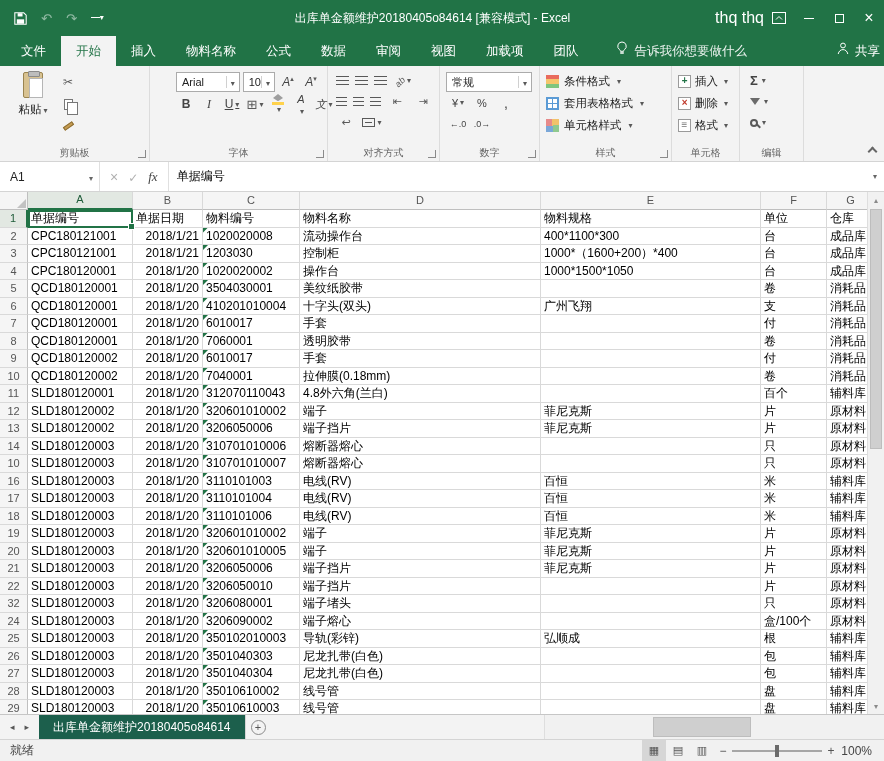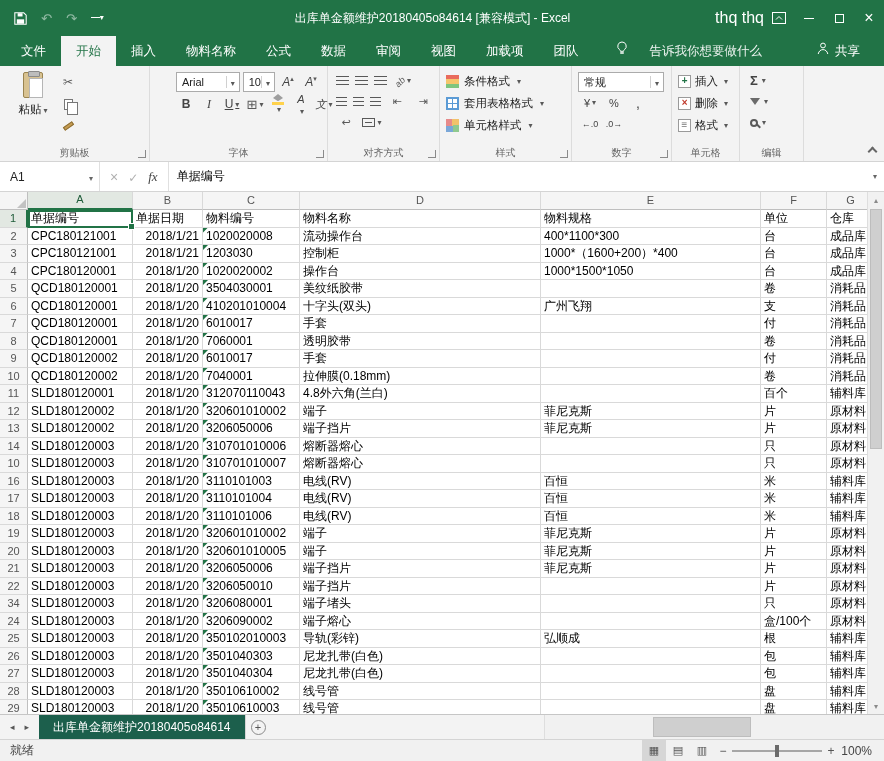--- a/index.html
+++ b/index.html
@@ -20,24 +20,24 @@
   .tright .tbtn{width:30px;height:36px;}
   .minb{display:block;width:10px;border-bottom:1px solid #fff;}
   .maxb{display:block;width:9px;height:9px;border:1px solid #fff;}
   .closeb::before{content:"×";font-size:16px;}
 
   
   .tabrow{height:30px;background:#217346;display:flex;align-items:flex-end;flex:0 0 auto;}
   .tabs{display:flex;align-items:flex-end;padding-left:6px;}
   .rtab{padding:0 15px;line-height:30px;font-size:12.5px;color:#fff;white-space:nowrap;cursor:default;}
   .rtab.active{background:#f3f3f3;color:#217346;}
-  .tellme{display:flex;gap:22px;margin-left:22px;color:rgba(255,255,255,.92);
+  .tellme{display:flex;gap:7px;margin-left:22px;color:rgba(255,255,255,.92);
     font-size:12.5px;line-height:30px;white-space:nowrap;}
   .share{margin-left:auto;display:flex;align-items:center;gap:6px;color:#fff;font-size:12.5px;
-    padding-right:24px;line-height:30px;white-space:nowrap;}
+    padding-right:4px;line-height:30px;white-space:nowrap;}
 
   
   .ribbon{height:96px;background:#f3f3f3;display:flex;position:relative;flex:0 0 auto;
     border-bottom:1px solid #d4d4d4;}
   .rgroup{position:relative;border-right:1px solid #dcdcdc;padding:4px 6px 16px 6px;flex:0 0 auto;}
   .glabel{position:absolute;left:0;right:0;bottom:1px;text-align:center;font-size:10px;color:#666;
     white-space:nowrap;}
   .launch{position:absolute;right:3px;bottom:3px;width:8px;height:8px;
     border-right:1px solid #8a8a8a;border-bottom:1px solid #8a8a8a;}
   .dd::after{content:"▾";font-size:8px;color:#595959;margin-left:2px;}
@@ -369,52 +369,52 @@
       <div class="arow">
         <span class="sbtn ic-wrap"></span>
         <span class="sbtn dd">
             <i class="ic-merge"></i>
           </span>
       </div>
       <span class="glabel">对齐方式</span>
       <span class="launch"></span>
     </div>
 
-    <div class="rgroup g-style">
-      <div class="stybtn dd">
-        <i class="ic-cond"></i>
-        <span>条件格式</span>
-      </div>
-      <div class="stybtn dd">
-        <i class="ic-table"></i>
-        <span>套用表格格式</span>
-      </div>
-      <div class="stybtn dd">
-        <i class="ic-cellsty"></i>
-        <span>单元格样式</span>
-      </div>
-      <span class="glabel">样式</span>
-      <span class="launch"></span>
-    </div>
-
     <div class="rgroup g-num">
       <span class="combo c-fmt">
           <span>常规</span>
           <span class="car"></span>
         </span>
       <div class="nrow">
         <span class="sbtn dd ic-cur"></span>
         <span class="sbtn ic-pct"></span>
         <span class="sbtn ic-com"></span>
       </div>
       <div class="nrow">
         <span class="sbtn ic-incd"></span>
         <span class="sbtn ic-decd"></span>
       </div>
       <span class="glabel">数字</span>
+      <span class="launch"></span>
+    </div>
+
+    <div class="rgroup g-style">
+      <div class="stybtn dd">
+        <i class="ic-cond"></i>
+        <span>条件格式</span>
+      </div>
+      <div class="stybtn dd">
+        <i class="ic-table"></i>
+        <span>套用表格格式</span>
+      </div>
+      <div class="stybtn dd">
+        <i class="ic-cellsty"></i>
+        <span>单元格样式</span>
+      </div>
+      <span class="glabel">样式</span>
       <span class="launch"></span>
     </div>
 
     <div class="rgroup g-cells">
       <div class="cellbtn dd">
         <i class="ic-cell ic-ins"></i>
         <span>插入</span>
       </div>
       <div class="cellbtn dd">
         <i class="ic-cell ic-del"></i>
@@ -684,21 +684,21 @@
           <div class="row-hdr">22</div>
           <div class="gcell" style="width: 105px;">SLD180120003</div>
           <div class="gcell right" style="width: 70px;">2018/1/20</div>
           <div class="gcell err" style="width: 97px;">3206050010</div>
           <div class="gcell" style="width: 241px;">端子挡片</div>
           <div class="gcell" style="width: 220px;"></div>
           <div class="gcell" style="width: 66px;">片</div>
           <div class="gcell" style="width: 48px;">原材料</div>
         </div>
         <div class="grow">
-          <div class="row-hdr">34</div>
+          <div class="row-hdr">32</div>
           <div class="gcell" style="width: 105px;">SLD180120003</div>
           <div class="gcell right" style="width: 70px;">2018/1/20</div>
           <div class="gcell err" style="width: 97px;">3206080001</div>
           <div class="gcell" style="width: 241px;">端子堵头</div>
           <div class="gcell" style="width: 220px;"></div>
           <div class="gcell" style="width: 66px;">只</div>
           <div class="gcell" style="width: 48px;">原材料</div>
         </div>
         <div class="grow">
           <div class="row-hdr">24</div>

